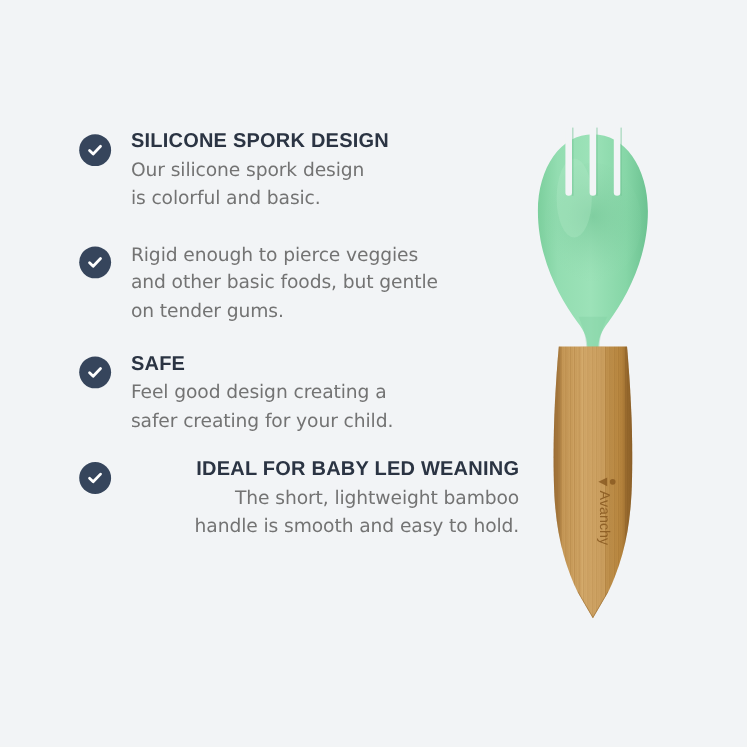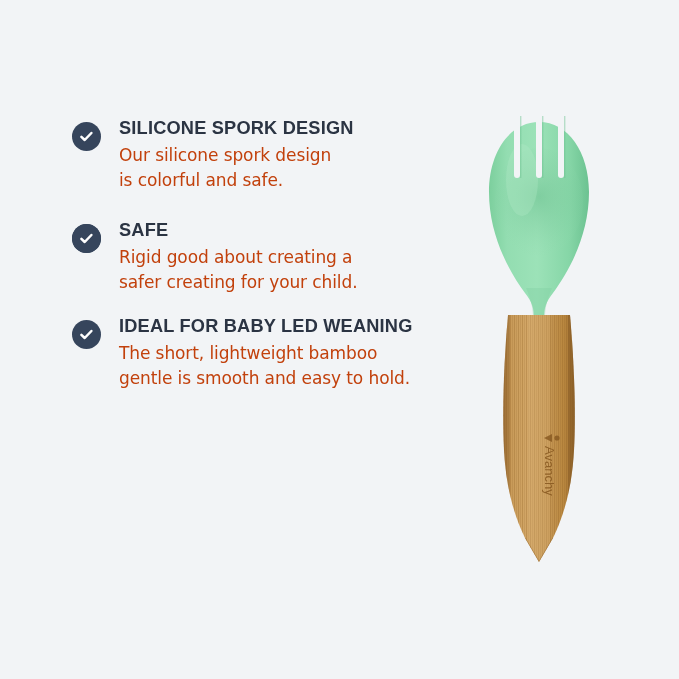--- a/index.html
+++ b/index.html
@@ -60,36 +60,36 @@
     letter-spacing: 0.2px;
     color: #2b3443;
     line-height: 1.15;
     margin: 0 0 4px 0;
     white-space: nowrap;
   }
 
   .feature-body {
     font-family: "DejaVu Sans", sans-serif;
     font-size: 17px;
-    color: #c2410c;
+    color: #737373;
     line-height: 1.5;
     margin: 0;
     font-weight: 400;
     letter-spacing: -0.1px;
   }
   .feature-body .ln {
     display: block;
     white-space: nowrap;
   }
 
   
   .feature.f1 { margin-bottom: 26px; }
   .feature.f2 { margin-bottom: 24px; }
   .feature.f3 { margin-bottom: 20px; }
-  .feature.f4 { margin-bottom: 0; }
+  .feature.f4 { margin-bottom: 0; text-align: right; }
 
   
   .spork {
     position: absolute;
     left: 470px;
     top: 110px;
     width: 160px;
     height: 460px;
   }
   .spork svg { display: block; }
@@ -103,55 +103,60 @@
 
     <div class="feature f1">
       <span class="check-badge">
         <svg width="17" height="17" viewBox="0 0 17 17" aria-hidden="true">
           <path d="M3.4 8.8 L6.7 12.0 L13.4 5.0" fill="none" stroke="#ffffff" stroke-width="2.5" stroke-linecap="round" stroke-linejoin="round"></path>
         </svg>
       </span>
       <p class="feature-title">SILICONE SPORK DESIGN</p>
       <p class="feature-body">
         <span class="ln">Our silicone spork design</span>
-        <span class="ln">is colorful and safe.</span>
+        <span class="ln">is colorful and basic.</span>
       </p>
     </div>
 
     <div class="feature f2">
       <span class="check-badge">
         <svg width="17" height="17" viewBox="0 0 17 17" aria-hidden="true">
           <path d="M3.4 8.8 L6.7 12.0 L13.4 5.0" fill="none" stroke="#ffffff" stroke-width="2.5" stroke-linecap="round" stroke-linejoin="round"></path>
         </svg>
       </span>
+      <p class="feature-body">
+        <span class="ln">Rigid enough to pierce veggies</span>
+        <span class="ln">and other basic foods, but gentle</span>
+        <span class="ln">on tender gums.</span>
+      </p>
     </div>
 
     <div class="feature f3">
       <span class="check-badge">
         <svg width="17" height="17" viewBox="0 0 17 17" aria-hidden="true">
           <path d="M3.4 8.8 L6.7 12.0 L13.4 5.0" fill="none" stroke="#ffffff" stroke-width="2.5" stroke-linecap="round" stroke-linejoin="round"></path>
         </svg>
       </span>
       <p class="feature-title">SAFE</p>
       <p class="feature-body">
-        <span class="ln">Rigid good about creating a</span>
+        <span class="ln">Feel good design creating a</span>
         <span class="ln">safer creating for your child.</span>
       </p>
     </div>
 
     <div class="feature f4">
       <span class="check-badge">
         <svg width="17" height="17" viewBox="0 0 17 17" aria-hidden="true">
           <path d="M3.4 8.8 L6.7 12.0 L13.4 5.0" fill="none" stroke="#ffffff" stroke-width="2.5" stroke-linecap="round" stroke-linejoin="round"></path>
         </svg>
       </span>
       <p class="feature-title">IDEAL FOR BABY LED WEANING</p>
       <p class="feature-body">
         <span class="ln">The short, lightweight bamboo</span>
-        <span class="ln">gentle is smooth and easy to hold.</span>
+        <span class="ln">handle is smooth and easy to hold.</span>
       </p>
     </div>
 
   </div>
 
   <div class="spork">
     <svg width="160" height="460" viewBox="0 0 160 460" aria-hidden="true">
       <defs>
 
         <linearGradient id="siliconeGrad" x1="0" y1="0" x2="1" y2="0">

